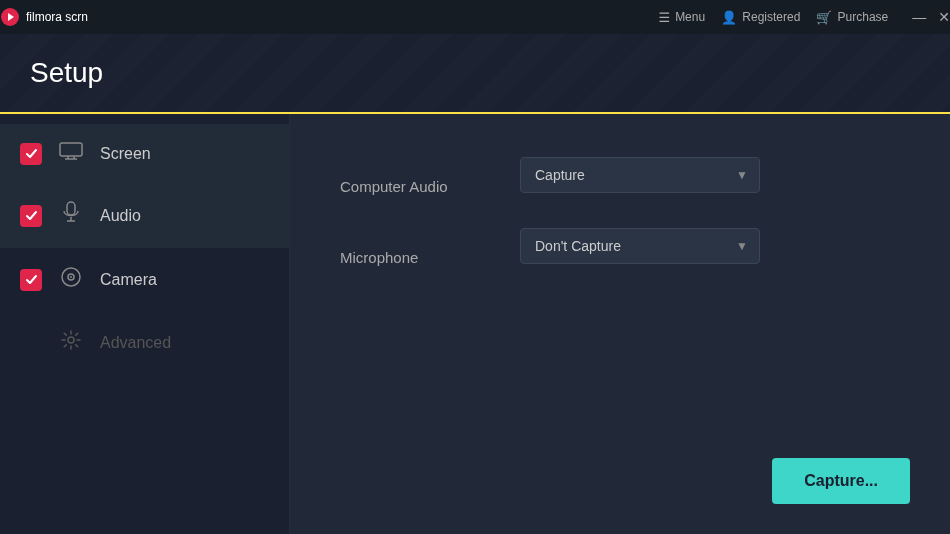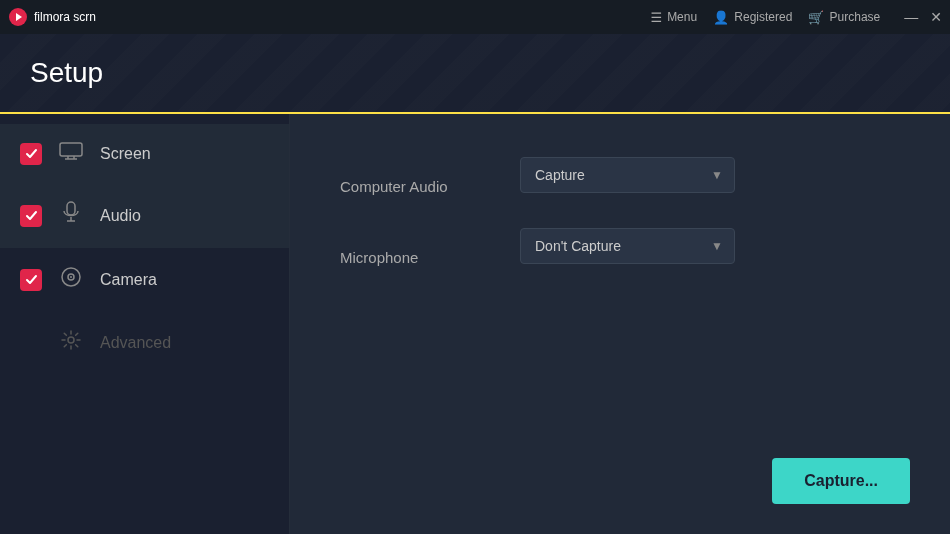--- a/index.html
+++ b/index.html
@@ -13,21 +13,21 @@
       color: #ccc;
     }
 
     
     .titlebar {
       height: 34px;
       background: #161c24;
       display: flex;
       align-items: center;
       justify-content: space-between;
-      padding: 0 8px;
+      padding: 0 0;
       user-select: none;
     }
 
     .titlebar-left {
       display: flex;
       align-items: center;
       gap: 6px;
     }
 
     .logo-icon {
@@ -185,21 +185,21 @@
     .form-label {
       font-size: 15px;
       color: #aaa;
       width: 160px;
       flex-shrink: 0;
       margin-top: 24px;
     }
 
     .select-wrapper {
       position: relative;
-      width: 215px;
+      width: 240px;
     }
 
     .form-select {
       width: 100%;
       background: #2a3445;
       border: 1px solid #3a4555;
       border-radius: 4px;
       color: #ccc;
       font-size: 14px;
       padding: 9px 36px 9px 14px;

